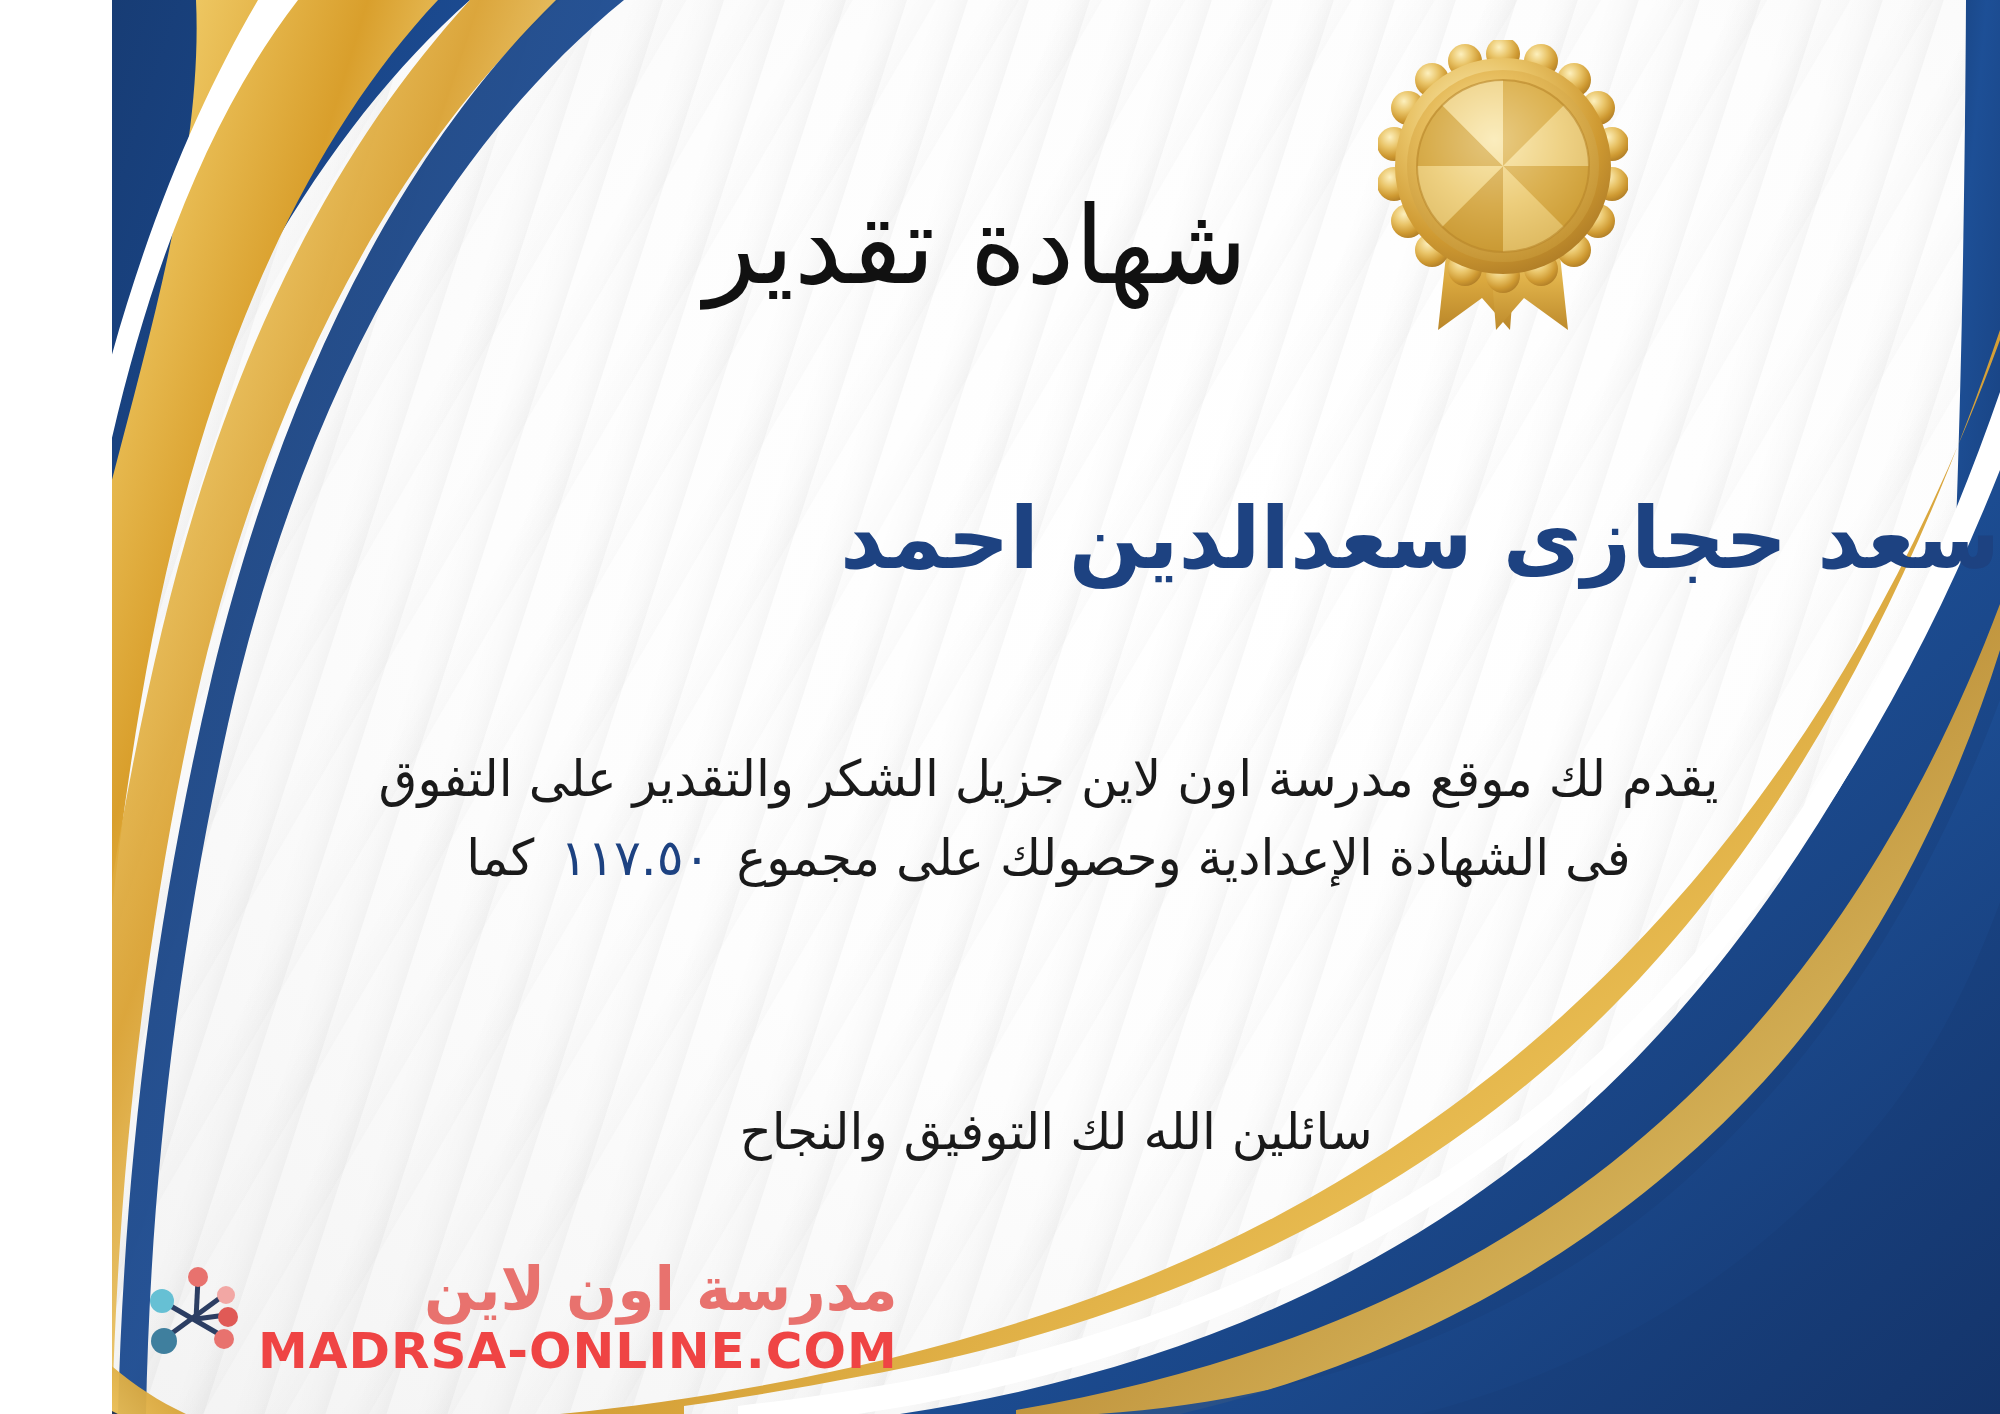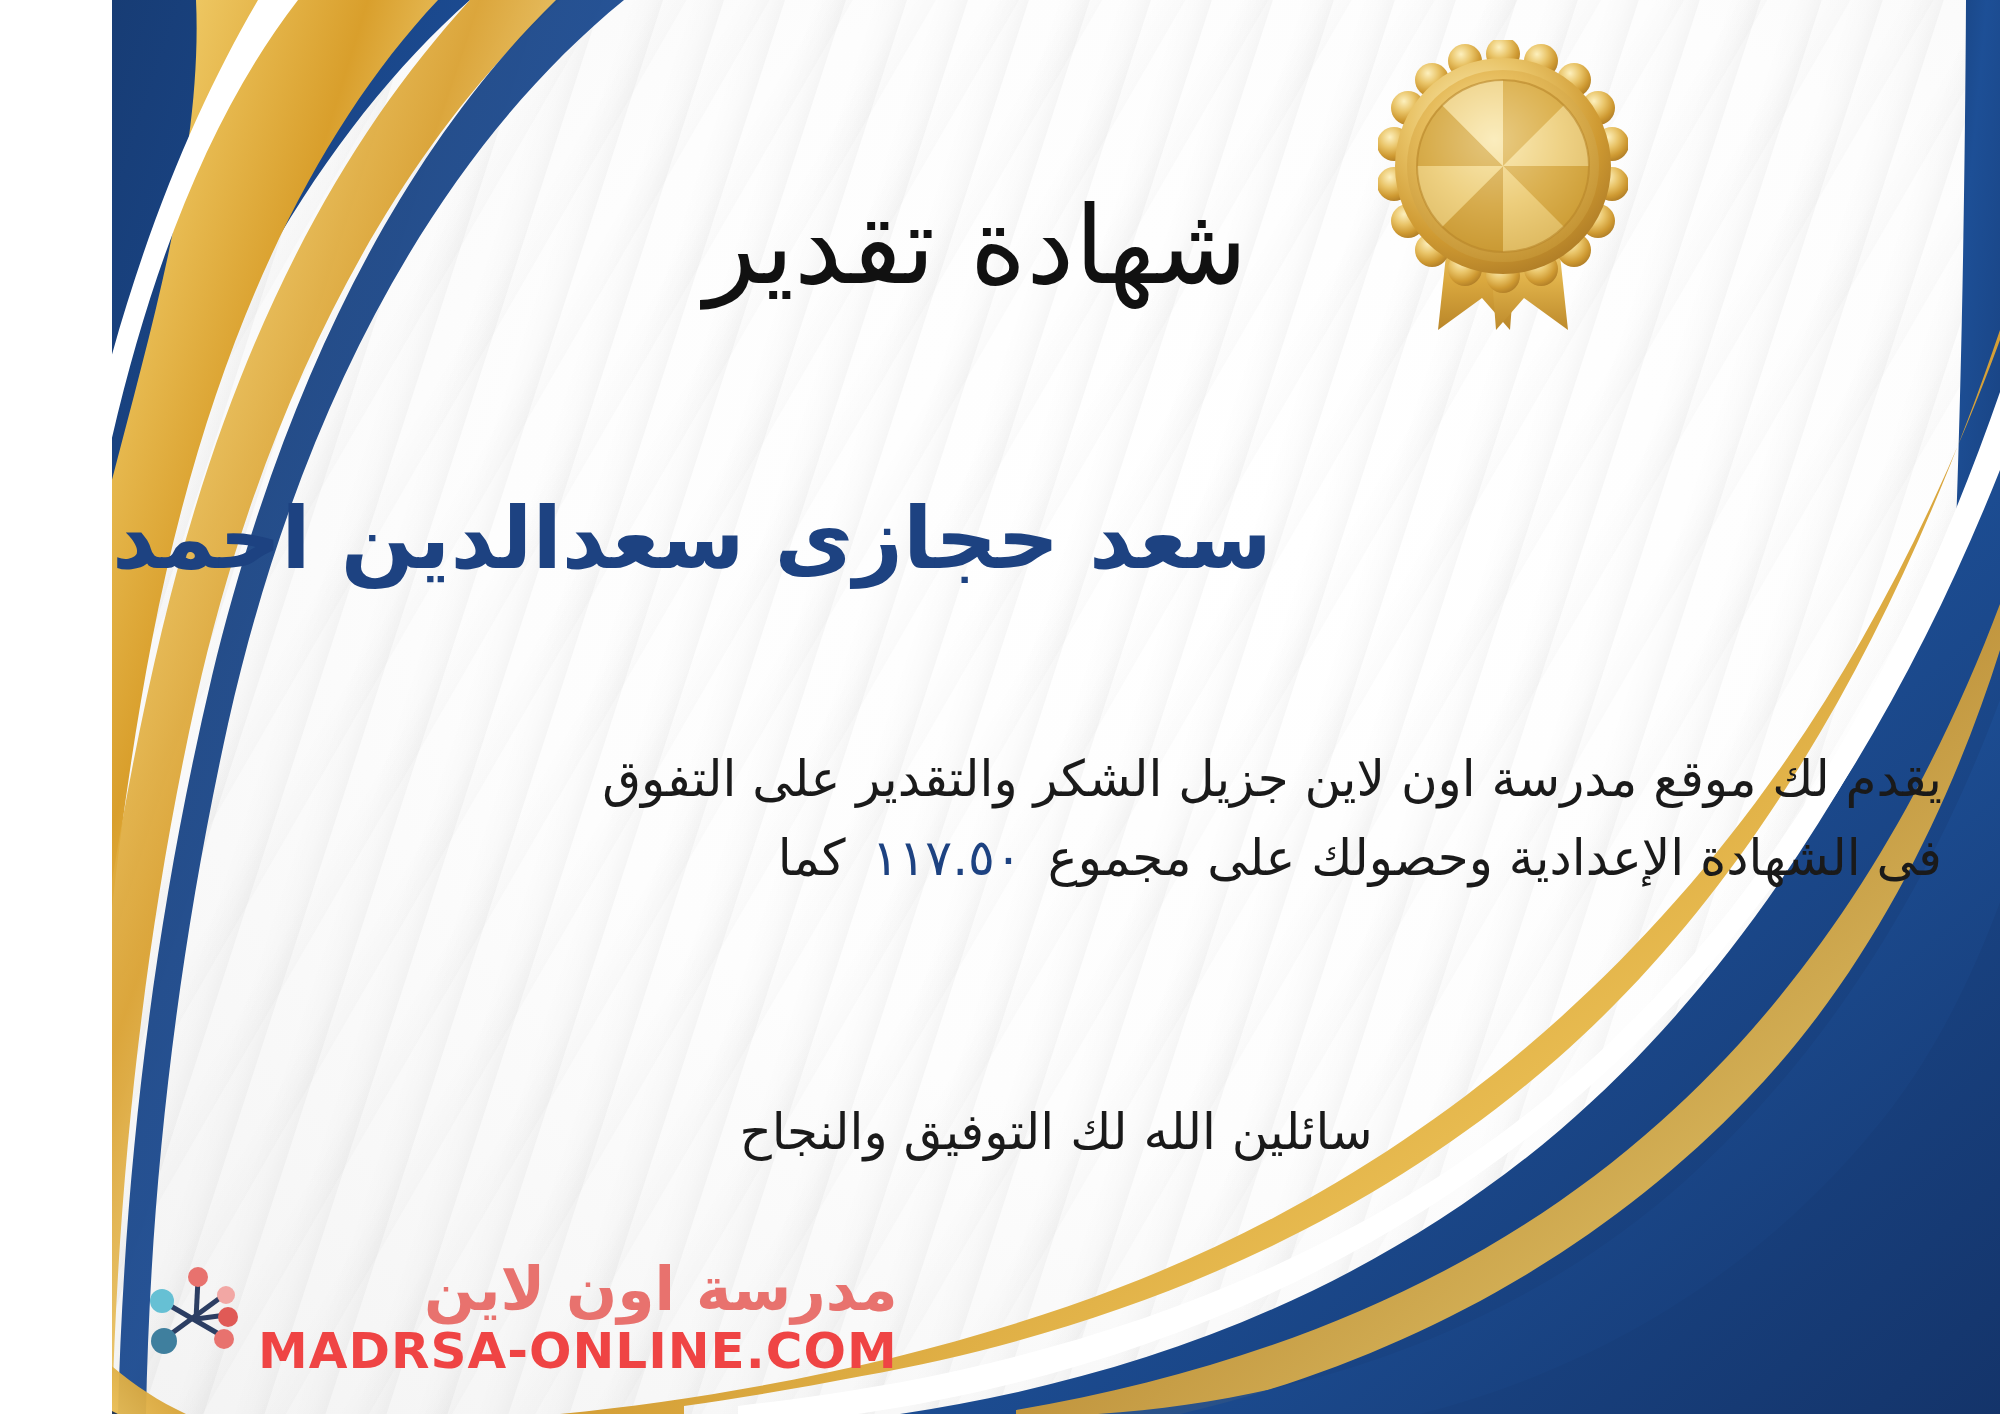--- a/index.html
+++ b/index.html
@@ -88,33 +88,33 @@
     letter-spacing: 1px;
     padding-right: 160px;
     box-sizing: border-box;
   }
 
   .recipient-name {
     position: absolute;
     top: 485px;
     left: 0;
     right: 0;
-    text-align: left;
+    text-align: right;
     font-size: 86px;
     font-weight: 700;
     color: #1d4281;
     line-height: 1.25;
   }
 
   .body-block {
     position: absolute;
     top: 740px;
     left: 43px;
     right: 58px;
-    text-align: right;
+    text-align: center;
     font-size: 50px;
     line-height: 1.58;
     color: #1a1a1a;
     font-weight: 400;
   }
   .body-line {
     display: block;
     white-space: nowrap;
   }
   .score {

